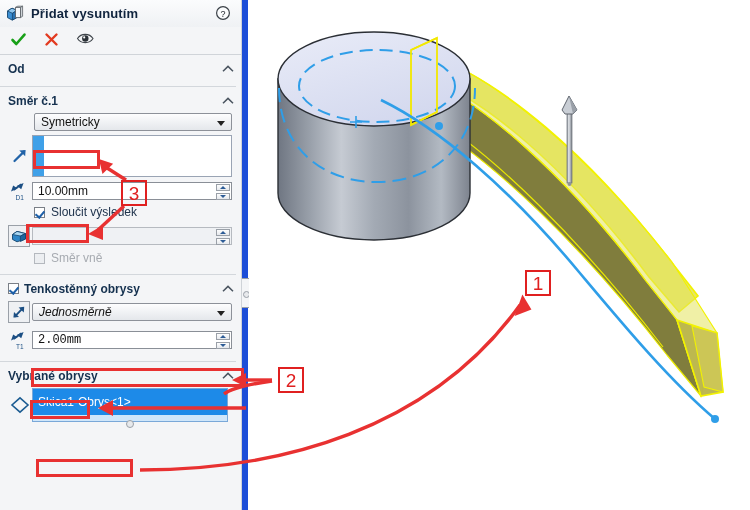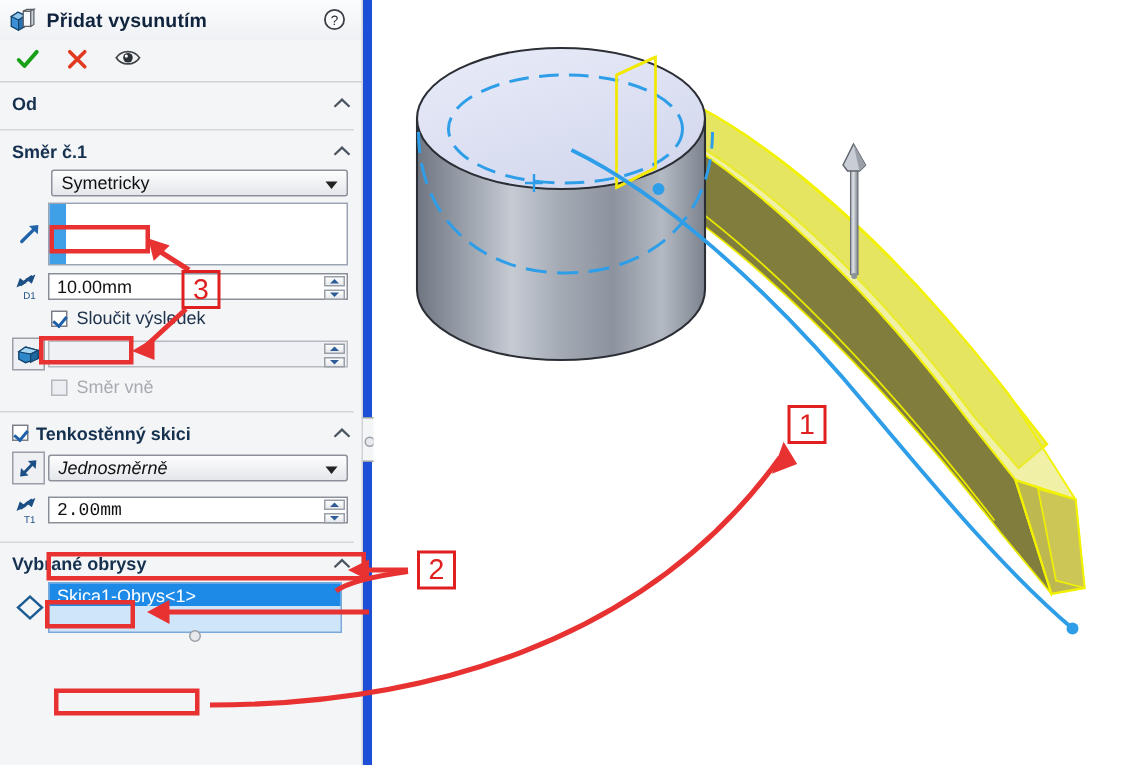--- a/index.html
+++ b/index.html
@@ -98,21 +98,21 @@
     width:22px;height:22px;border:1px solid #9aa0a8;background:#eef0f3;
     box-sizing:border-box;display:flex;align-items:center;justify-content:center;
   }
   .icon-plain{display:flex;align-items:center;justify-content:center;}
 
   .listbox{
     border:1px solid #7aa8d8;background:#cfe6fa;box-sizing:border-box;
     height:34px;position:relative;
   }
   .listbox .sel-row{
-    height:15px;background:#1d8ae8;color:#fff;font-size:12px;
+    height:26px;background:#1d8ae8;color:#fff;font-size:12px;
     display:flex;align-items:center;padding-left:5px;box-sizing:border-box;
   }
   .grip{position:absolute;left:50%;transform:translateX(-50%);bottom:-7px;
     width:6px;height:6px;border-radius:50%;border:1px solid #9aa0a8;background:#e7e9ec;}
 
   .tab-nub{
     position:absolute;right:-9px;top:0;width:10px;height:30px;
     border:1px solid #9aa0a6;border-left:none;background:#f4f5f7;box-sizing:border-box;
   }
   .tab-nub .dot{position:absolute;left:2px;top:12px;width:5px;height:5px;border-radius:50%;
@@ -275,21 +275,21 @@
         <span class="cbx dis"></span>
         <span class="lbl-s dis">Směr vně</span>
       </div>
     </div>
 
     <div class="sec-sep dark" style="margin-top:7px;"></div>
 
     <div class="sec">
       <div class="sec-head">
         <span class="cbx on" style="margin-right:5px;"></span>
-        <span class="lbl b">Tenkostěnný skici</span>
+        <span class="lbl b">Tenkostěnný obrysy</span>
         <span class="chev">
           <svg width="12" height="10" viewBox="0 0 12 10">
               <path d="M1 7.2 L6 2.4 L11 7.2" fill="none" stroke="#4b5560" stroke-width="1.5"></path>
             </svg>
         </span>
         <span class="tab-nub">
             <span class="dot"></span>
           </span>
       </div>
 

